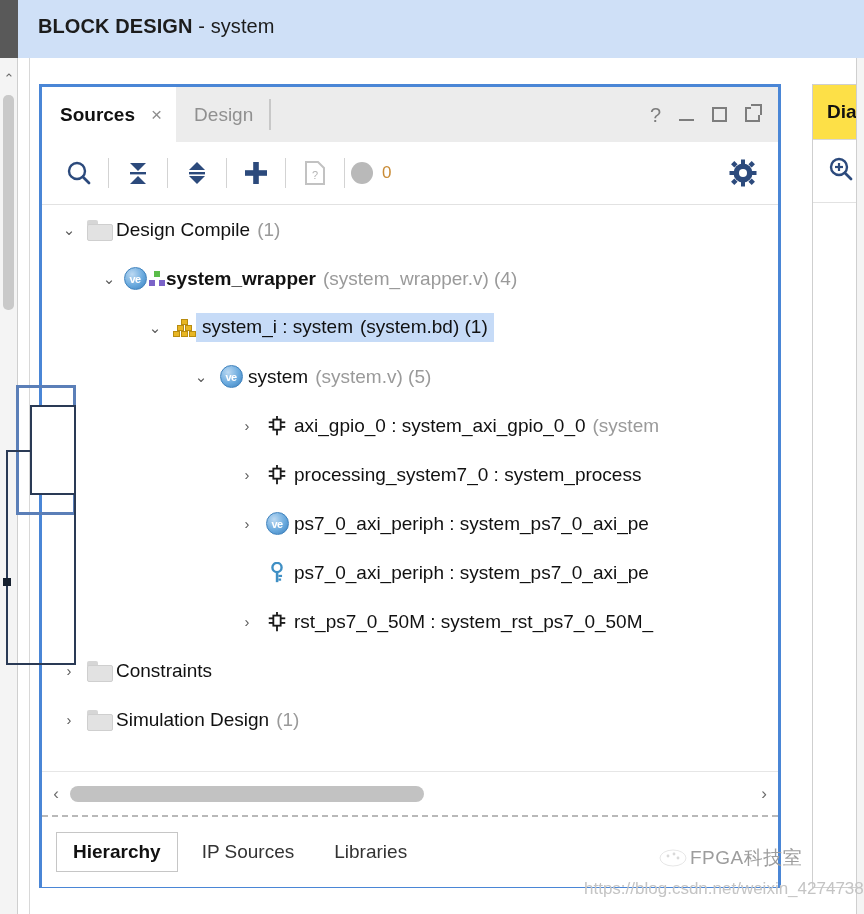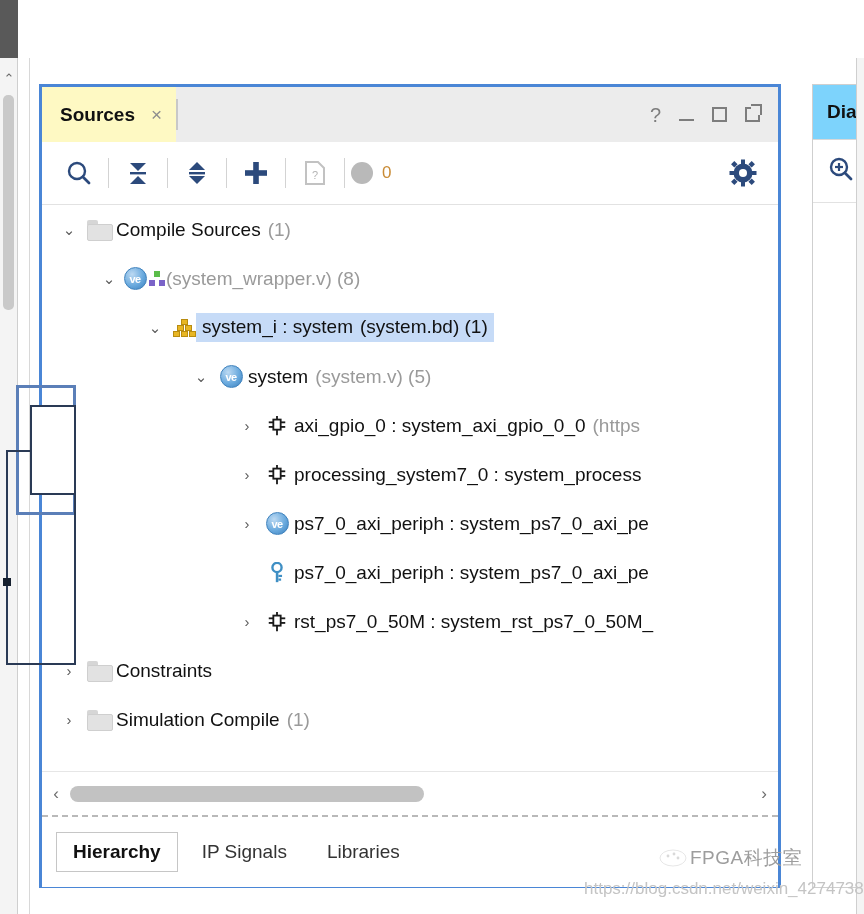--- a/index.html
+++ b/index.html
@@ -68,21 +68,21 @@
     display: flex; align-items: stretch;
   }
   .tab {
     display: flex; align-items: center;
     padding: 0 16px 0 18px;
     font-size: 19px; color: #909090;
     position: relative;
     cursor: default;
   }
   .tab.active {
-    background: #fef9c3;
+    background: #ffffff;
     color: #111111; font-weight: bold;
     padding-right: 8px;
   }
   .tab-close {
     margin-left: 16px; margin-right: 6px;
     font-size: 19px; color: #8e8e8e; font-weight: normal;
     line-height: 1;
   }
   .tab-sep {
     width: 1px; background: #c8c8c8; margin: 12px 0;
@@ -251,21 +251,21 @@
   }
 
   
   .diag-panel {
     position: absolute; left: 812px; top: 84px;
     width: 52px; height: 804px;
     background: #ffffff;
     border: 1px solid #cfcfcf; border-right: none;
   }
   .diag-tabstrip {
-    height: 55px; background: #7dd3fc; display: flex; align-items: center;
+    height: 55px; background: #fde047; display: flex; align-items: center;
     padding-left: 14px; border-bottom: 1px solid #d8d8d8;
   }
   .diag-title { font-size: 19px; font-weight: bold; color: #111111; }
   .diag-toolbar {
     height: 63px; display: flex; align-items: center; padding-left: 14px;
     border-bottom: 1px solid #e2e2e2;
   }
   .diag-canvas { position: relative; height: 684px; background: #ffffff; }
   .bd-shape-outer {
     position: absolute; left: 16px; top: 385px;
@@ -314,27 +314,35 @@
 <body>
 
 <div id="screen">
 
   <div class="left-dark-strip"></div>
   <div class="left-rail"></div>
   <div class="left-rail-chevron">⌃</div>
   <div class="left-rail-scroll"></div>
   <div class="left-gap"></div>
 
+  <div class="bd-header">
+    <div class="bd-header-text">
+      <b>BLOCK DESIGN</b><span class="sub"> - </span><span class="sub">system</span>
+    </div>
+  </div>
 
   <div class="sources-panel">
 
     <div class="tabstrip">
       <div class="tab active">
         <span>Sources</span>
         <span class="tab-close">×</span>
+      </div>
+      <div class="tab">
+        <span>Design</span>
       </div>
       <div class="tab-sep"></div>
       <div class="tab-sep"></div>
       <div class="tab-spacer"></div>
       <div class="win-ctl">
         <span class="gl">?</span>
         <span class="icon-min"></span>
         <span class="icon-sq"></span>
         <span class="icon-float"></span>
       </div>
@@ -402,37 +410,38 @@
     </div>
 
     <div class="tree">
 
       <div class="row" style="padding-left:14px">
         <span class="twisty">⌄</span>
         <span class="row-icon">
             <span class="ic-folder"></span>
           </span>
         <span class="row-label">
-          <span class="nm">Compile Sources</span>
+          <span class="nm">Design Compile</span>
           <span class="dim">(1)</span>
         </span>
       </div>
 
       <div class="row" style="padding-left:54px">
         <span class="twisty">⌄</span>
         <span class="row-icon" style="flex:0 0 44px">
           <span class="ic-ve">ve</span>
           <span class="ic-hier">
               <i></i>
               <i></i>
               <i></i>
             </span>
         </span>
         <span class="row-label">
-          <span class="dim">(system_wrapper.v) (8)</span>
+          <span class="nm bold">system_wrapper</span>
+          <span class="dim">(system_wrapper.v) (4)</span>
         </span>
       </div>
 
       <div class="row selected" style="padding-left:100px">
         <span class="twisty">⌄</span>
         <span class="row-icon">
           <span class="ic-pyr">
               <i></i>
               <i></i>
               <i></i>
@@ -466,21 +475,21 @@
             <line x1="12" y1="1" x2="12" y2="5" stroke="#1b1b1b" stroke-width="2"></line>
             <line x1="12" y1="16" x2="12" y2="22" stroke="#1b1b1b" stroke-width="2"></line>
             <line x1="3" y1="8" x2="8" y2="8" stroke="#1b1b1b" stroke-width="2"></line>
             <line x1="3" y1="13" x2="8" y2="13" stroke="#1b1b1b" stroke-width="2"></line>
             <line x1="16" y1="8" x2="21" y2="8" stroke="#1b1b1b" stroke-width="2"></line>
             <line x1="16" y1="13" x2="21" y2="13" stroke="#1b1b1b" stroke-width="2"></line>
           </svg>
         </span>
         <span class="row-label">
           <span class="nm">axi_gpio_0 : system_axi_gpio_0_0</span>
-          <span class="dim">(https</span>
+          <span class="dim">(system</span>
         </span>
       </div>
 
       <div class="row" style="padding-left:192px">
         <span class="twisty">›</span>
         <span class="row-icon">
           <svg class="ic-chip" viewBox="0 0 24 24">
             <rect x="8" y="5" width="8" height="11" fill="none" stroke="#1b1b1b" stroke-width="2"></rect>
             <line x1="12" y1="1" x2="12" y2="5" stroke="#1b1b1b" stroke-width="2"></line>
             <line x1="12" y1="16" x2="12" y2="22" stroke="#1b1b1b" stroke-width="2"></line>
@@ -552,38 +561,38 @@
           <span class="dim"></span>
         </span>
       </div>
 
       <div class="row" style="padding-left:14px">
         <span class="twisty">›</span>
         <span class="row-icon">
             <span class="ic-folder"></span>
           </span>
         <span class="row-label">
-          <span class="nm">Simulation Compile</span>
+          <span class="nm">Simulation Design</span>
           <span class="dim">(1)</span>
         </span>
       </div>
 
     </div>
 
     <div class="hscroll">
       <span class="hs-arrow">‹</span>
       <span class="hs-track">
         <span class="hs-thumb"></span>
       </span>
       <span class="hs-arrow">›</span>
     </div>
 
     <div class="btabs">
       <div class="btab active">Hierarchy</div>
-      <div class="btab">IP Signals</div>
+      <div class="btab">IP Sources</div>
       <div class="btab">Libraries</div>
     </div>
 
   </div>
 
   <div class="diag-panel">
     <div class="diag-tabstrip">
       <span class="diag-title">Dia</span>
     </div>
     <div class="diag-toolbar">

